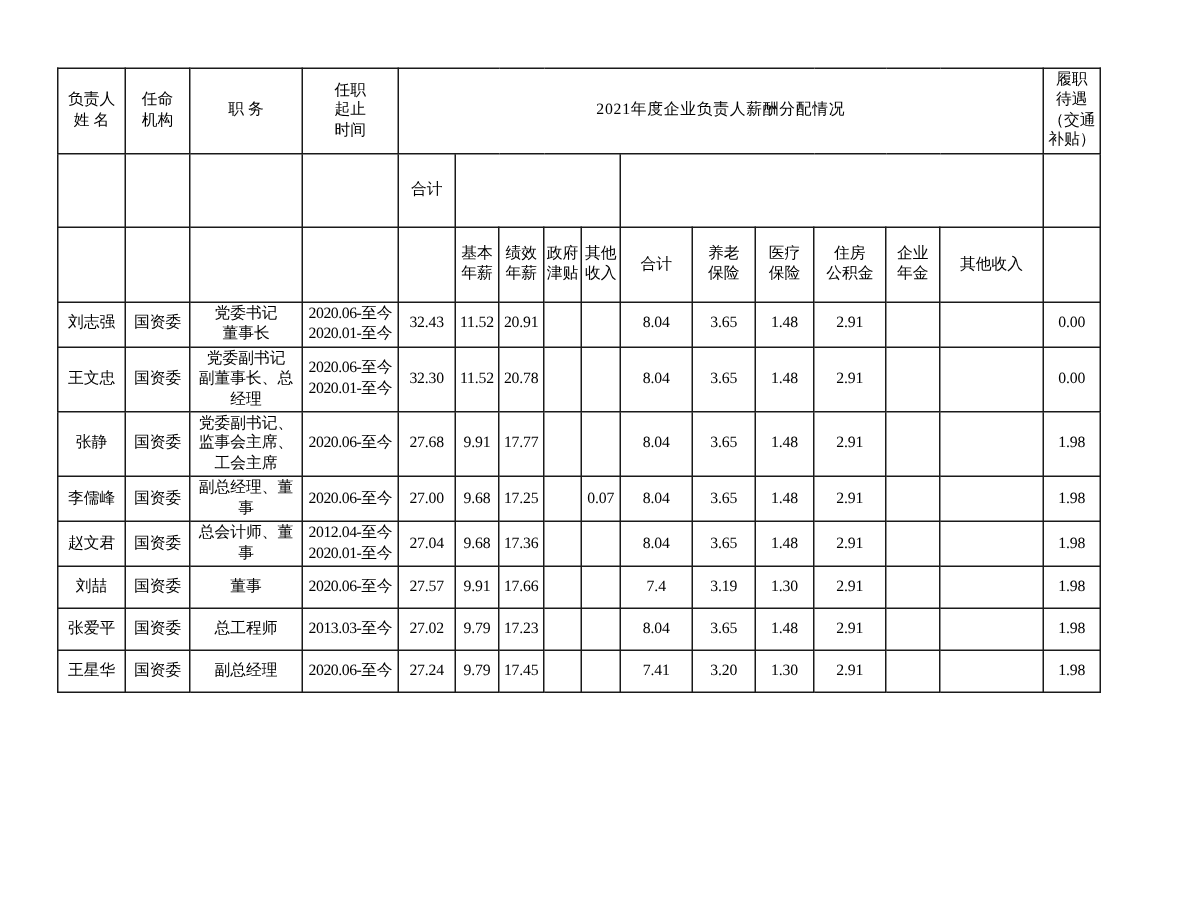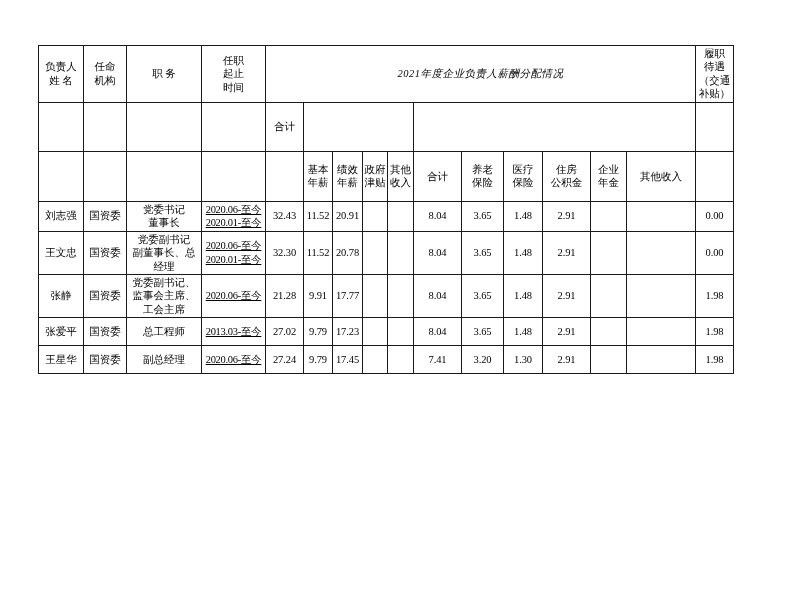--- a/index.html
+++ b/index.html
@@ -24,29 +24,29 @@
     text-align: center;
     vertical-align: middle;
     padding: 1px 1px;
     font-size: 10.5px;
     line-height: 1.28;
     overflow: hidden;
     word-break: break-all;
   }
   .pre { white-space: pre-line; }
   .hcell { font-size: 11px; }
-  .title-cell { font-size: 11.5px; letter-spacing: 0.5px; font-style: italic; }
+  .title-cell { font-size: 11.5px; letter-spacing: 0.5px; }
   .group-cell { font-size: 10.8px; letter-spacing: -0.3px; }
   tr.hr1 { height: 53px; }
   tr.hr2 { height: 65px; }
   tr.hr3 { height: 49px; }
   tr.hr4 { height: 50px; }
   tbody.data-body tr { height: 28px; }
   td.c-num { font-size: 10px; letter-spacing: -0.1px; }
-  td.c-tenure { font-size: 10px; letter-spacing: -0.3px; text-decoration: underline; }
+  td.c-tenure { font-size: 10px; letter-spacing: -0.3px; }
   td.c-position { font-size: 10.5px; margin-left: 24px; }
 </style>
 </head>
 <body>
 
 <table class="salary-table">
   <colgroup>
     <col style="width:45px">
       <col style="width:43px">
       <col style="width:75px">
@@ -161,39 +161,96 @@
     <td class="c-num">0.00</td>
   </tr>
 
   <tr>
     <td>张静</td>
     <td>国资委</td>
     <td class="pre c-position">党委副书记、
 监事会主席、
 工会主席</td>
     <td class="pre c-tenure">2020.06-至今</td>
-    <td class="c-num">21.28</td>
+    <td class="c-num">27.68</td>
     <td class="c-num">9.91</td>
     <td class="c-num">17.77</td>
     <td class="c-num"></td>
     <td class="c-num"></td>
     <td class="c-num">8.04</td>
     <td class="c-num">3.65</td>
     <td class="c-num">1.48</td>
     <td class="c-num">2.91</td>
     <td class="c-num"></td>
     <td class="c-num"></td>
     <td class="c-num">1.98</td>
   </tr>
 
 
-
-
-
-
+  <tr>
+    <td>李儒峰</td>
+    <td>国资委</td>
+    <td class="pre c-position">副总经理、董
+事</td>
+    <td class="pre c-tenure">2020.06-至今</td>
+    <td class="c-num">27.00</td>
+    <td class="c-num">9.68</td>
+    <td class="c-num">17.25</td>
+    <td class="c-num"></td>
+    <td class="c-num">0.07</td>
+    <td class="c-num">8.04</td>
+    <td class="c-num">3.65</td>
+    <td class="c-num">1.48</td>
+    <td class="c-num">2.91</td>
+    <td class="c-num"></td>
+    <td class="c-num"></td>
+    <td class="c-num">1.98</td>
+  </tr>
+
+
+
+  <tr>
+    <td>赵文君</td>
+    <td>国资委</td>
+    <td class="pre c-position">总会计师、董
+事</td>
+    <td class="pre c-tenure">2012.04-至今
+2020.01-至今</td>
+    <td class="c-num">27.04</td>
+    <td class="c-num">9.68</td>
+    <td class="c-num">17.36</td>
+    <td class="c-num"></td>
+    <td class="c-num"></td>
+    <td class="c-num">8.04</td>
+    <td class="c-num">3.65</td>
+    <td class="c-num">1.48</td>
+    <td class="c-num">2.91</td>
+    <td class="c-num"></td>
+    <td class="c-num"></td>
+    <td class="c-num">1.98</td>
+  </tr>
+
+  <tr>
+    <td>刘喆</td>
+    <td>国资委</td>
+    <td class="pre c-position">董事</td>
+    <td class="pre c-tenure">2020.06-至今</td>
+    <td class="c-num">27.57</td>
+    <td class="c-num">9.91</td>
+    <td class="c-num">17.66</td>
+    <td class="c-num"></td>
+    <td class="c-num"></td>
+    <td class="c-num">7.4</td>
+    <td class="c-num">3.19</td>
+    <td class="c-num">1.30</td>
+    <td class="c-num">2.91</td>
+    <td class="c-num"></td>
+    <td class="c-num"></td>
+    <td class="c-num">1.98</td>
+  </tr>
 
   <tr>
     <td>张爱平</td>
     <td>国资委</td>
     <td class="pre c-position">总工程师</td>
     <td class="pre c-tenure">2013.03-至今</td>
     <td class="c-num">27.02</td>
     <td class="c-num">9.79</td>
     <td class="c-num">17.23</td>
     <td class="c-num"></td>

